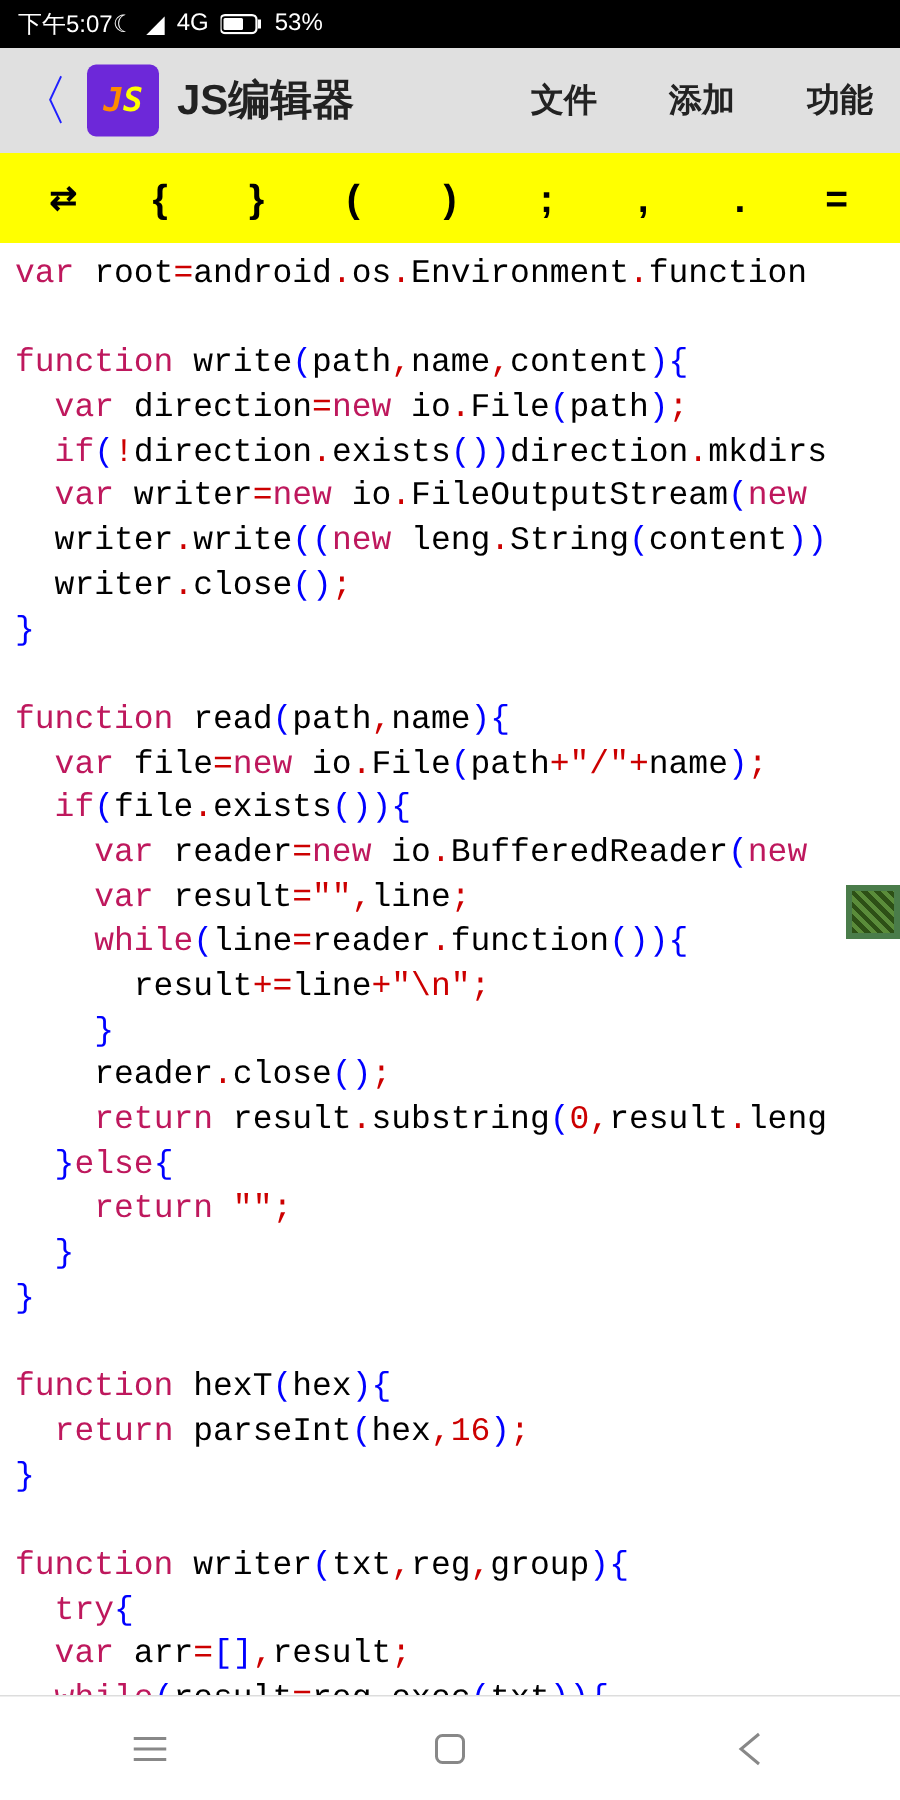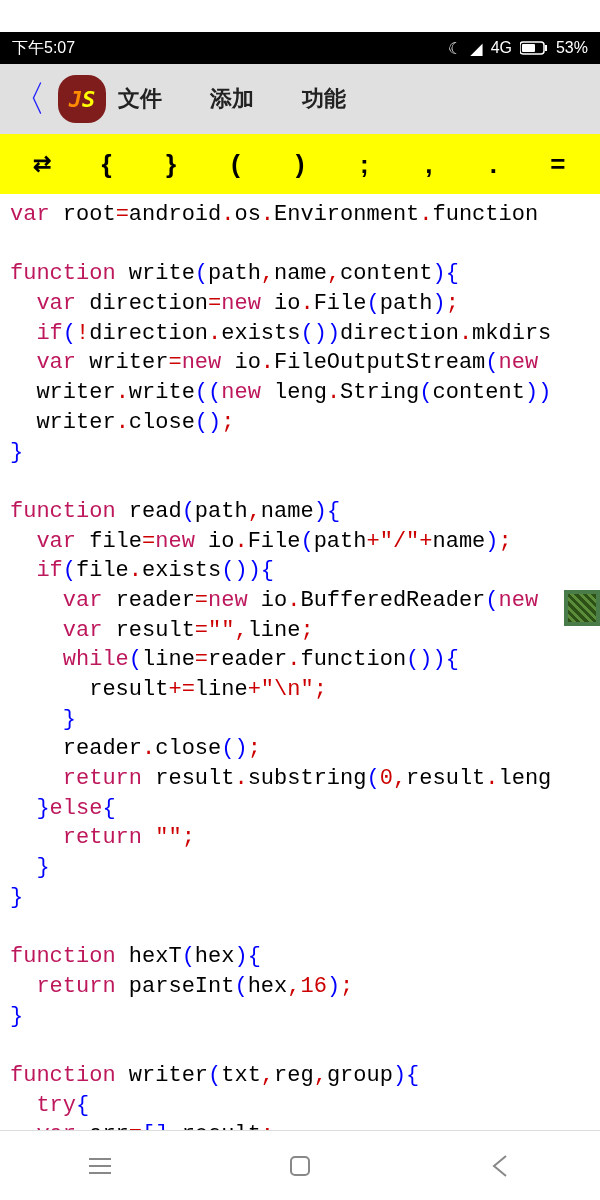--- a/index.html
+++ b/index.html
@@ -1,25 +1,25 @@
 <!DOCTYPE html>
 <html><head>
   <meta charset="utf-8">
   <style>
     * { margin: 0; padding: 0; box-sizing: border-box; }
     body { width: 600px; height: 1200px; font-family: sans-serif; background: #fff; overflow: hidden; position: relative; }
     
-    .status-bar { height: 32px; background: #000; color: #fff; display: flex; align-items: center; justify-content: space-between; padding: 0 12px; font-size: 16px; margin-top: 32px; }
+    .status-bar { height: 32px; background: #000; color: #fff; display: flex; align-items: center; justify-content: flex-start; padding: 0 12px; font-size: 16px; }
     .status-left { }
     .status-right { display: flex; align-items: center; gap: 8px; }
     .status-icon { display: inline-flex; align-items: center; }
     
     .app-header { height: 70px; background: #e0e0e0; display: flex; align-items: center; padding: 0 10px; gap: 12px; }
     .back-chevron { color: #2020ff; font-size: 36px; font-weight: 100; }
-    .app-icon { width: 48px; height: 48px; background: #7f1d1d; border-radius: 18px; display: flex; align-items: center; justify-content: center; }
+    .app-icon { width: 48px; height: 48px; background: #6d28d9; border-radius: 6px; display: flex; align-items: center; justify-content: center; }
     .app-icon-text { font-family: monospace; font-style: italic; font-weight: bold; font-size: 22px; }
     .app-icon-j { color: #ff8c00; }
     .app-icon-s { color: #ffff00; }
     .app-title { font-size: 28px; font-weight: bold; color: #222; flex: 1; }
     .menu-items { display: flex; gap: 48px; padding-right: 8px; }
     .menu-item { font-size: 22px; font-weight: bold; color: #222; }
     
     .symbol-bar { height: 60px; background: #ffff00; display: flex; align-items: center; justify-content: space-around; padding: 0 10px; font-size: 26px; font-weight: bold; color: #000; }
     .symbol-item { min-width: 40px; text-align: center; }
     .swap-icon { font-size: 22px; }
@@ -58,20 +58,21 @@
     </span>
     <span>53%</span>
   </div>
 </div>
 
 <div class="app-header">
   <span class="back-chevron">〈</span>
   <div class="app-icon">
     <span class="app-icon-text"><span class="app-icon-j">J</span><span class="app-icon-s">S</span></span>
   </div>
+  <div class="app-title">JS编辑器</div>
   <div class="menu-items">
     <span class="menu-item">文件</span>
     <span class="menu-item">添加</span>
     <span class="menu-item">功能</span>
   </div>
 </div>
 
 <div class="symbol-bar">
   <span class="symbol-item swap-icon">⇄</span>
   <span class="symbol-item">{</span>

